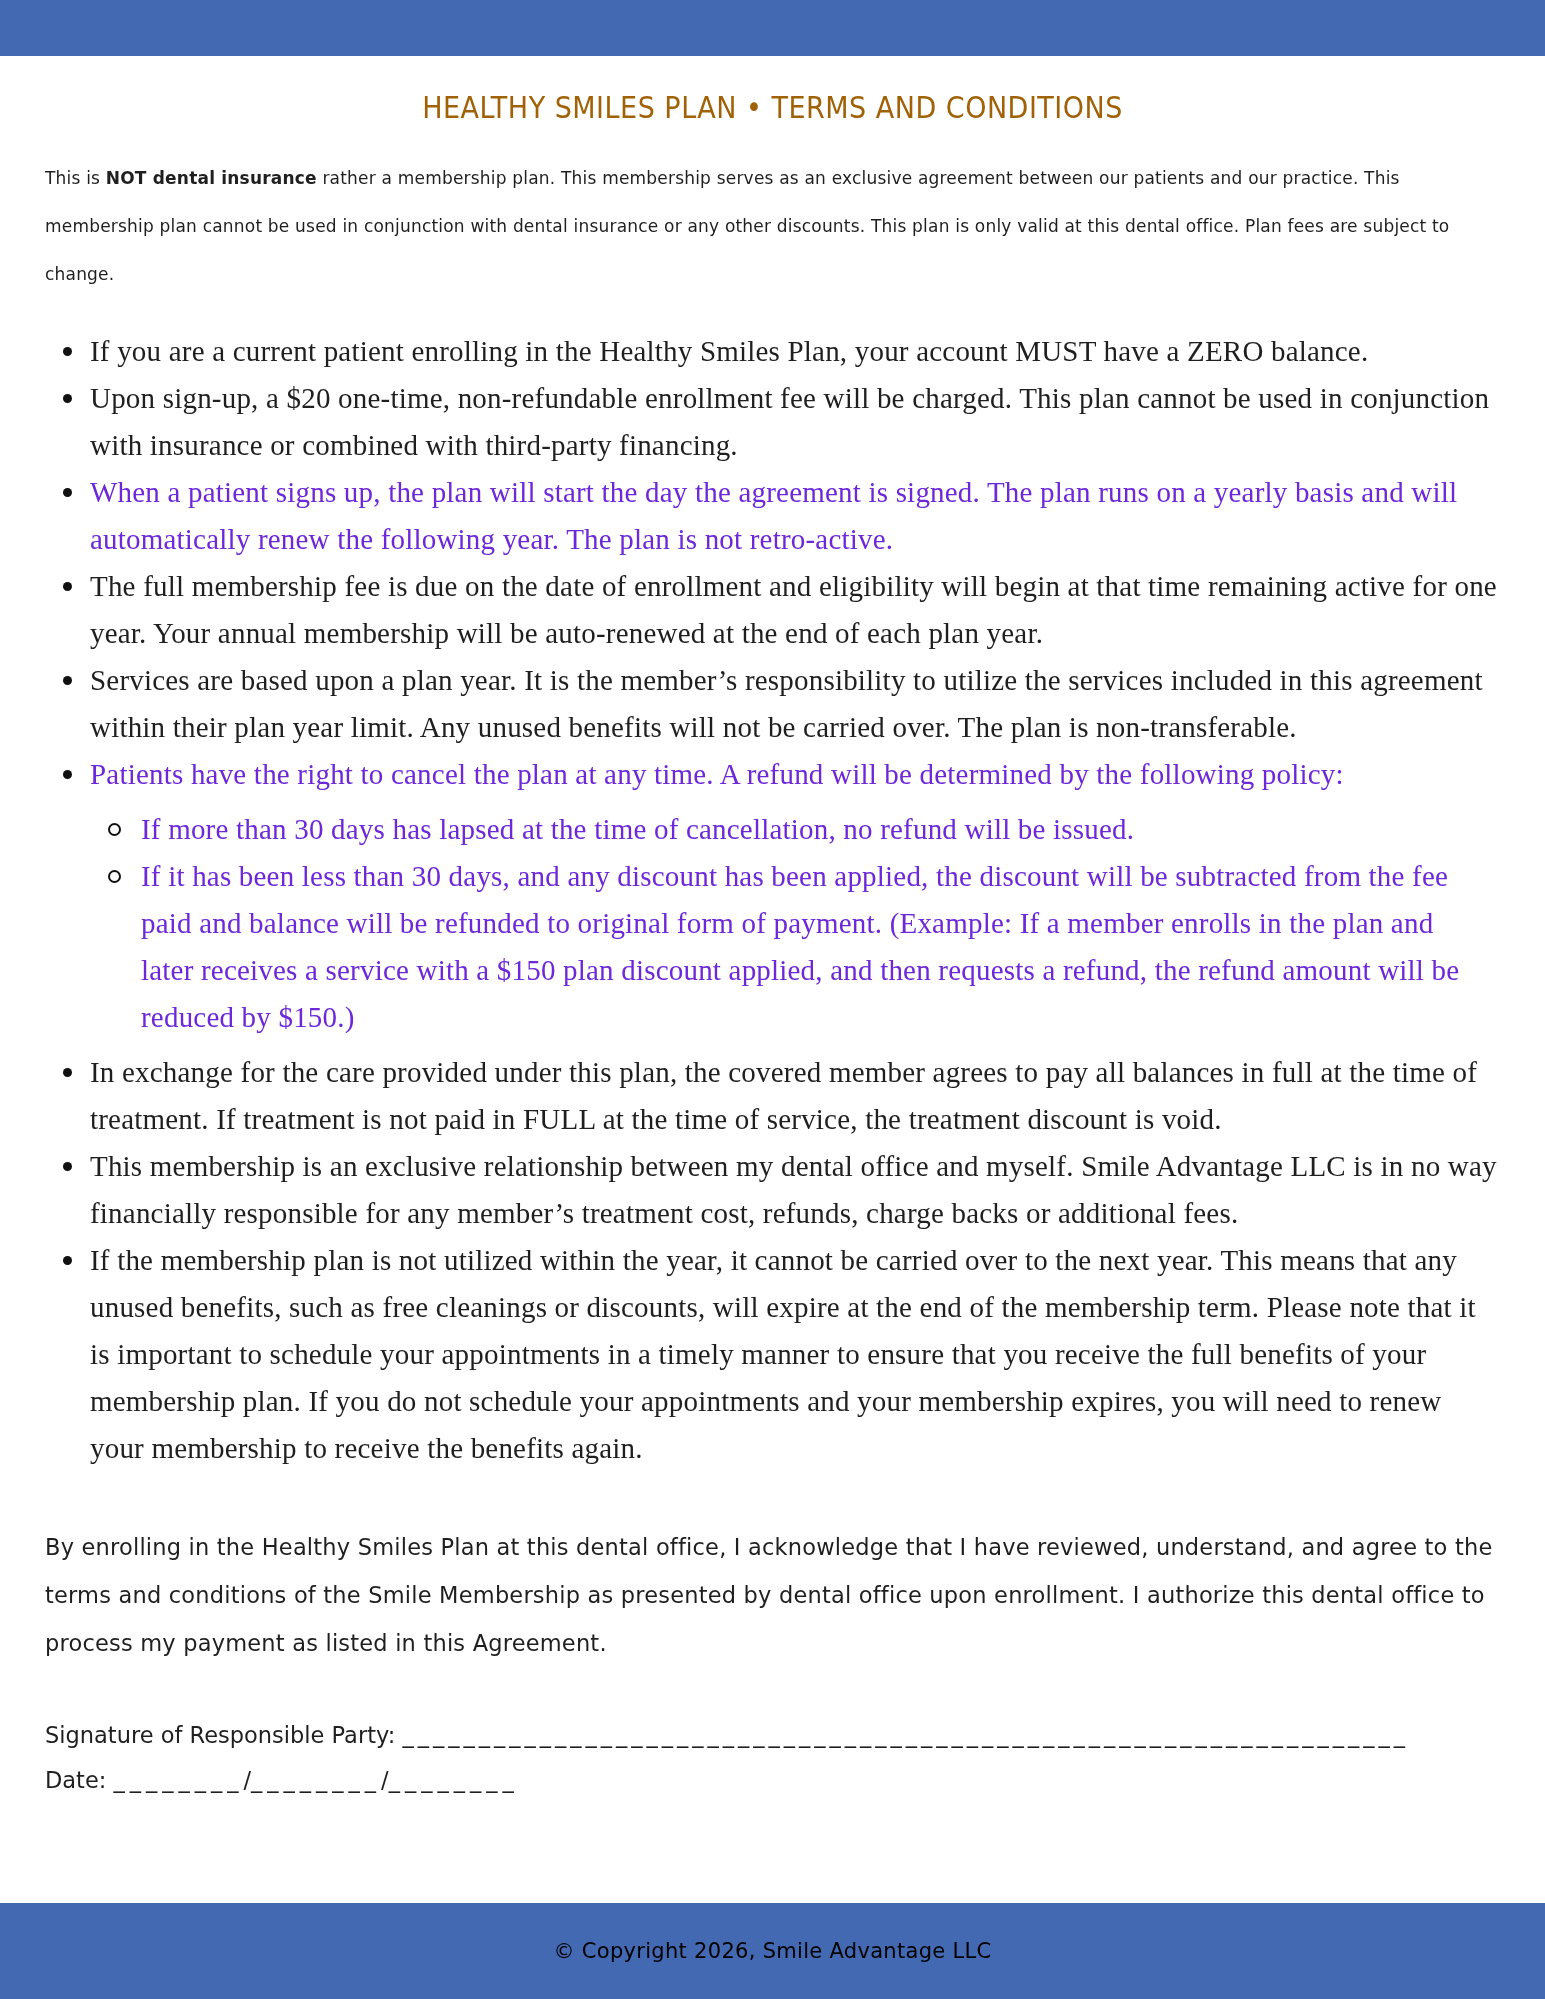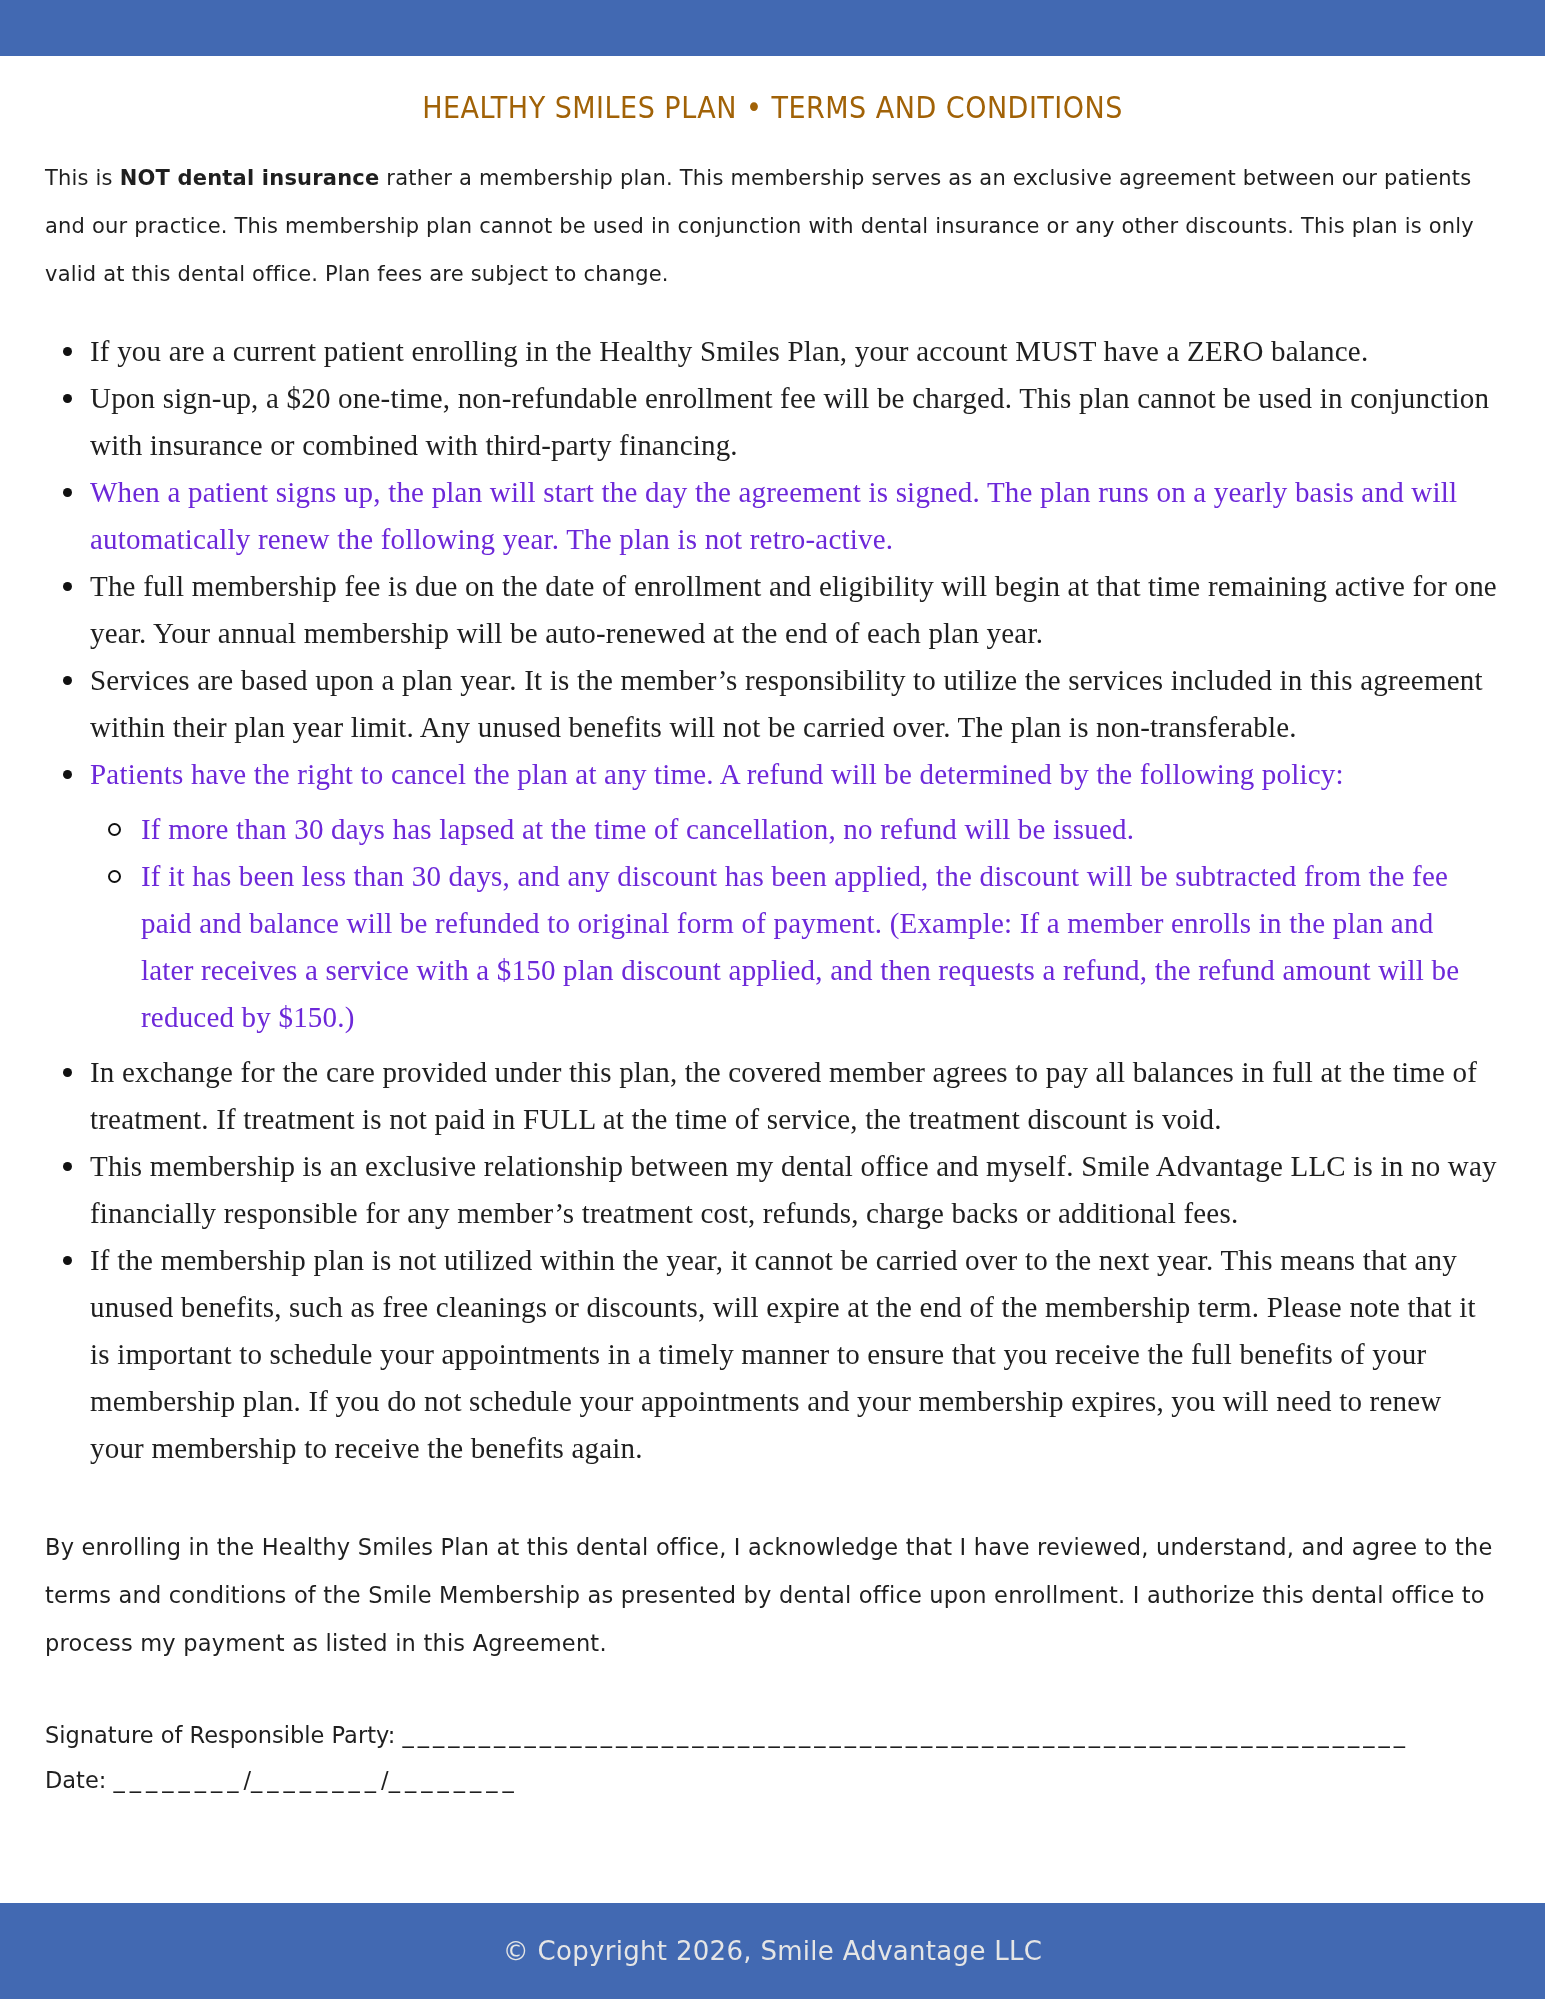--- a/index.html
+++ b/index.html
@@ -25,21 +25,21 @@
     text-align: center;
     color: #a16207;
     font-size: 30px;
     line-height: 36px;
     font-weight: 400;
     letter-spacing: 0.5px;
     font-stretch: condensed;
   }
   .intro {
     margin: 28px 0 0 0;
-    font-size: 21px;
+    font-size: 17px;
     line-height: 48px;
     letter-spacing: 0.2px;
   }
   .intro b { font-weight: bold; }
   ul.terms {
     list-style: none;
     margin: 30px 0 0 0;
     padding: 0;
     font-size: 29px;
     line-height: 47px;
@@ -104,22 +104,22 @@
     left: 0;
     bottom: 0;
     width: 100%;
     height: 96px;
     background: #4269b2;
     display: flex;
     align-items: center;
     justify-content: center;
   }
   .footer-text {
-    color: #e5e5e5;
-    font-size: 26px;
+    color: #000000;
+    font-size: 21px;
     letter-spacing: 0.3px;
   }
 </style>
 </head>
 <body>
 
 <div class="top-bar"></div>
 
 <div class="content">
 

